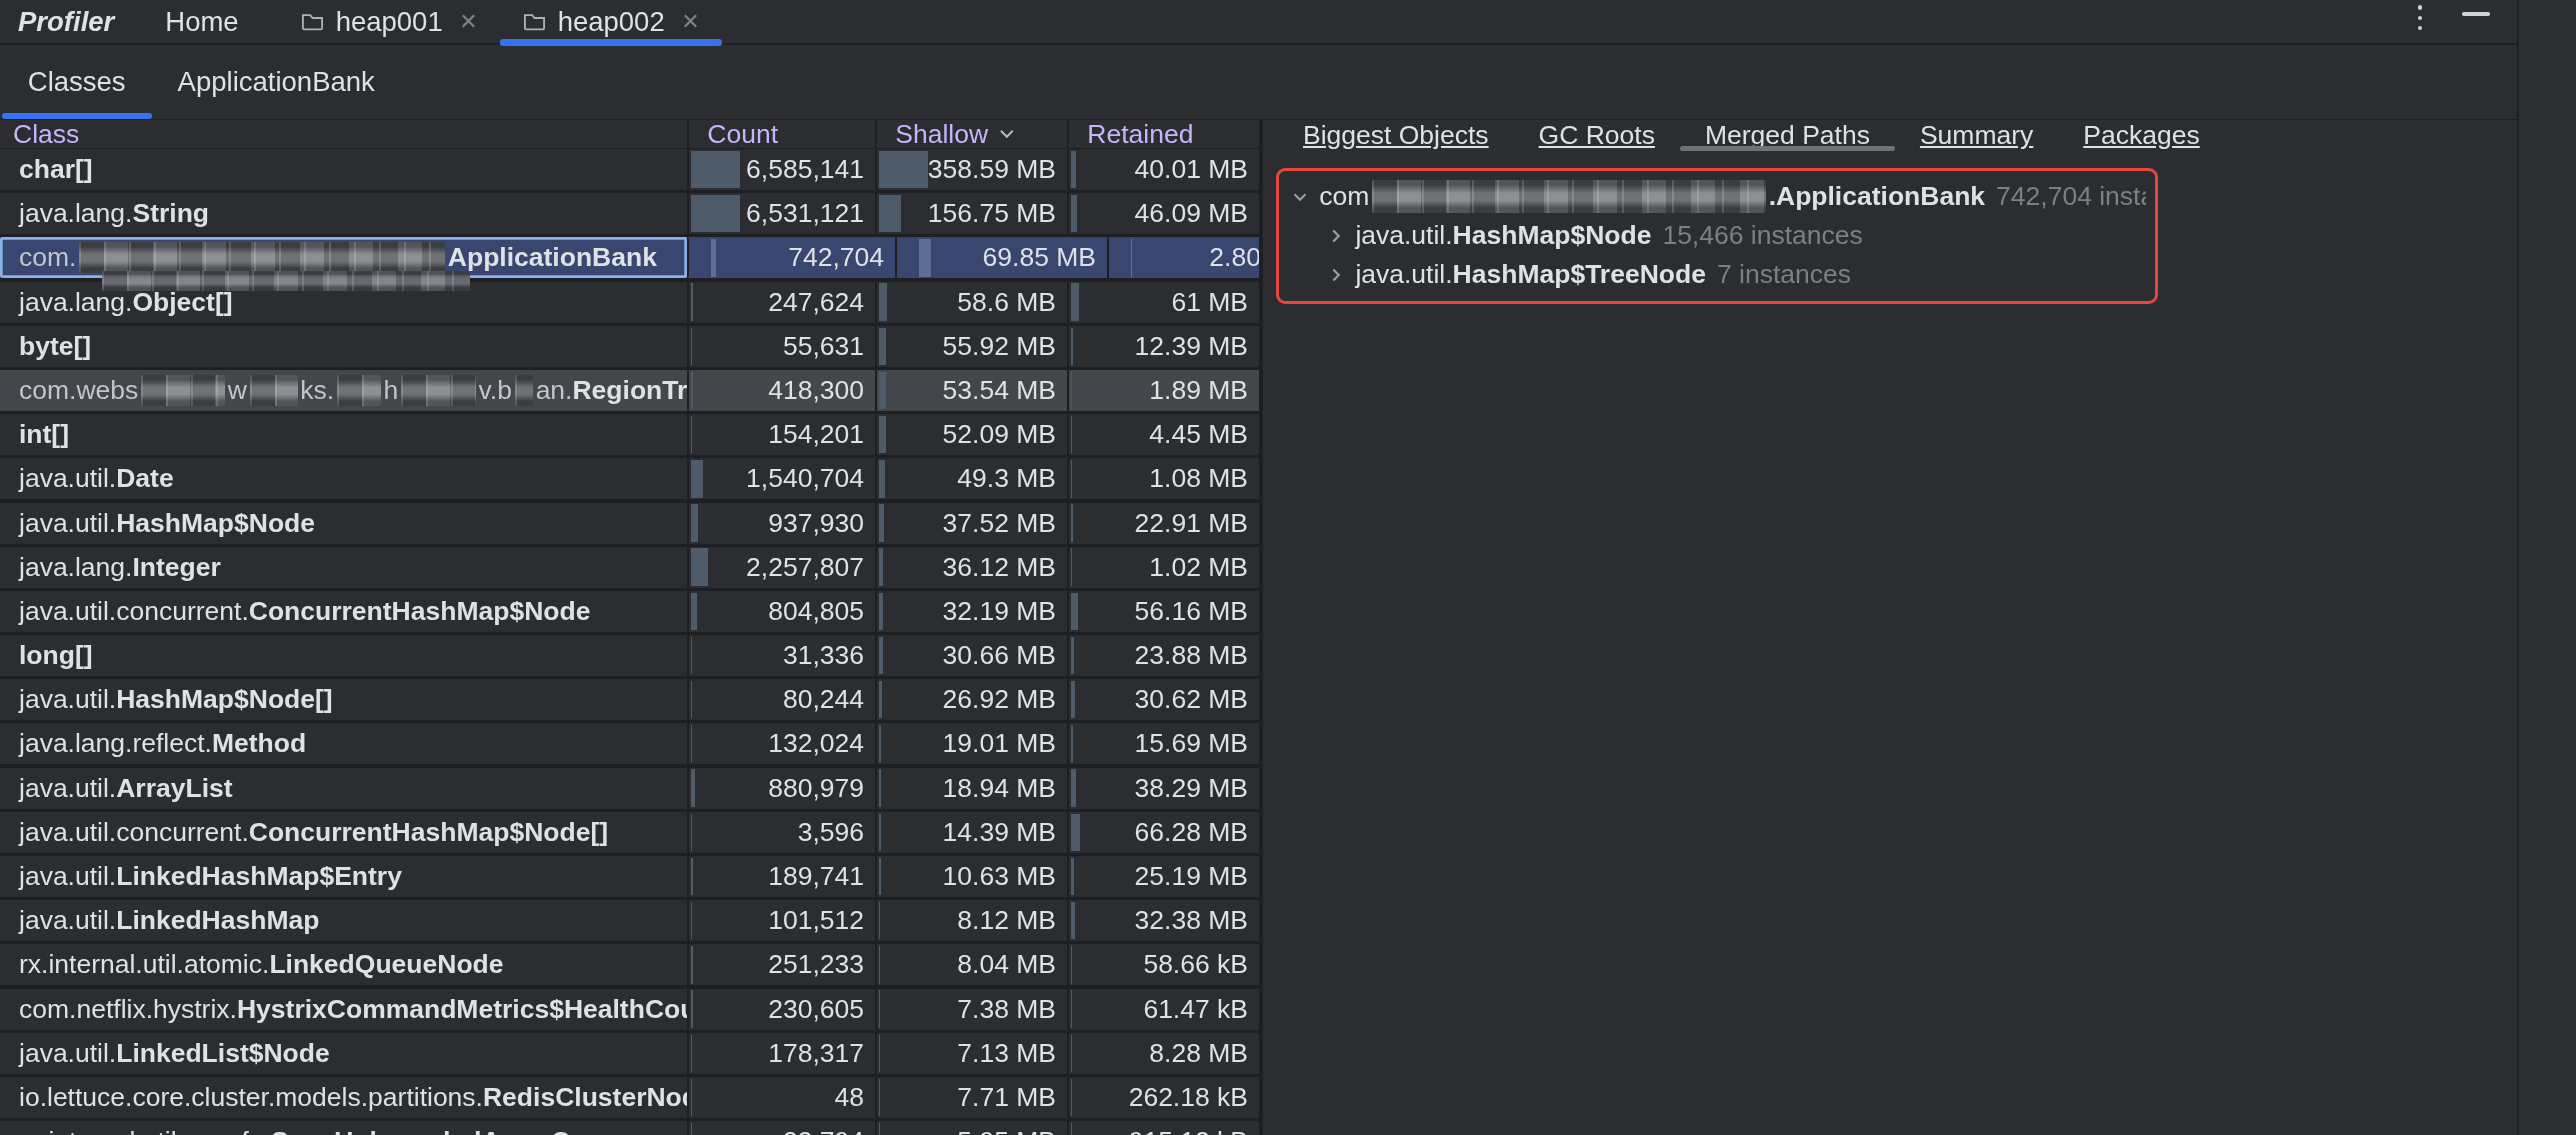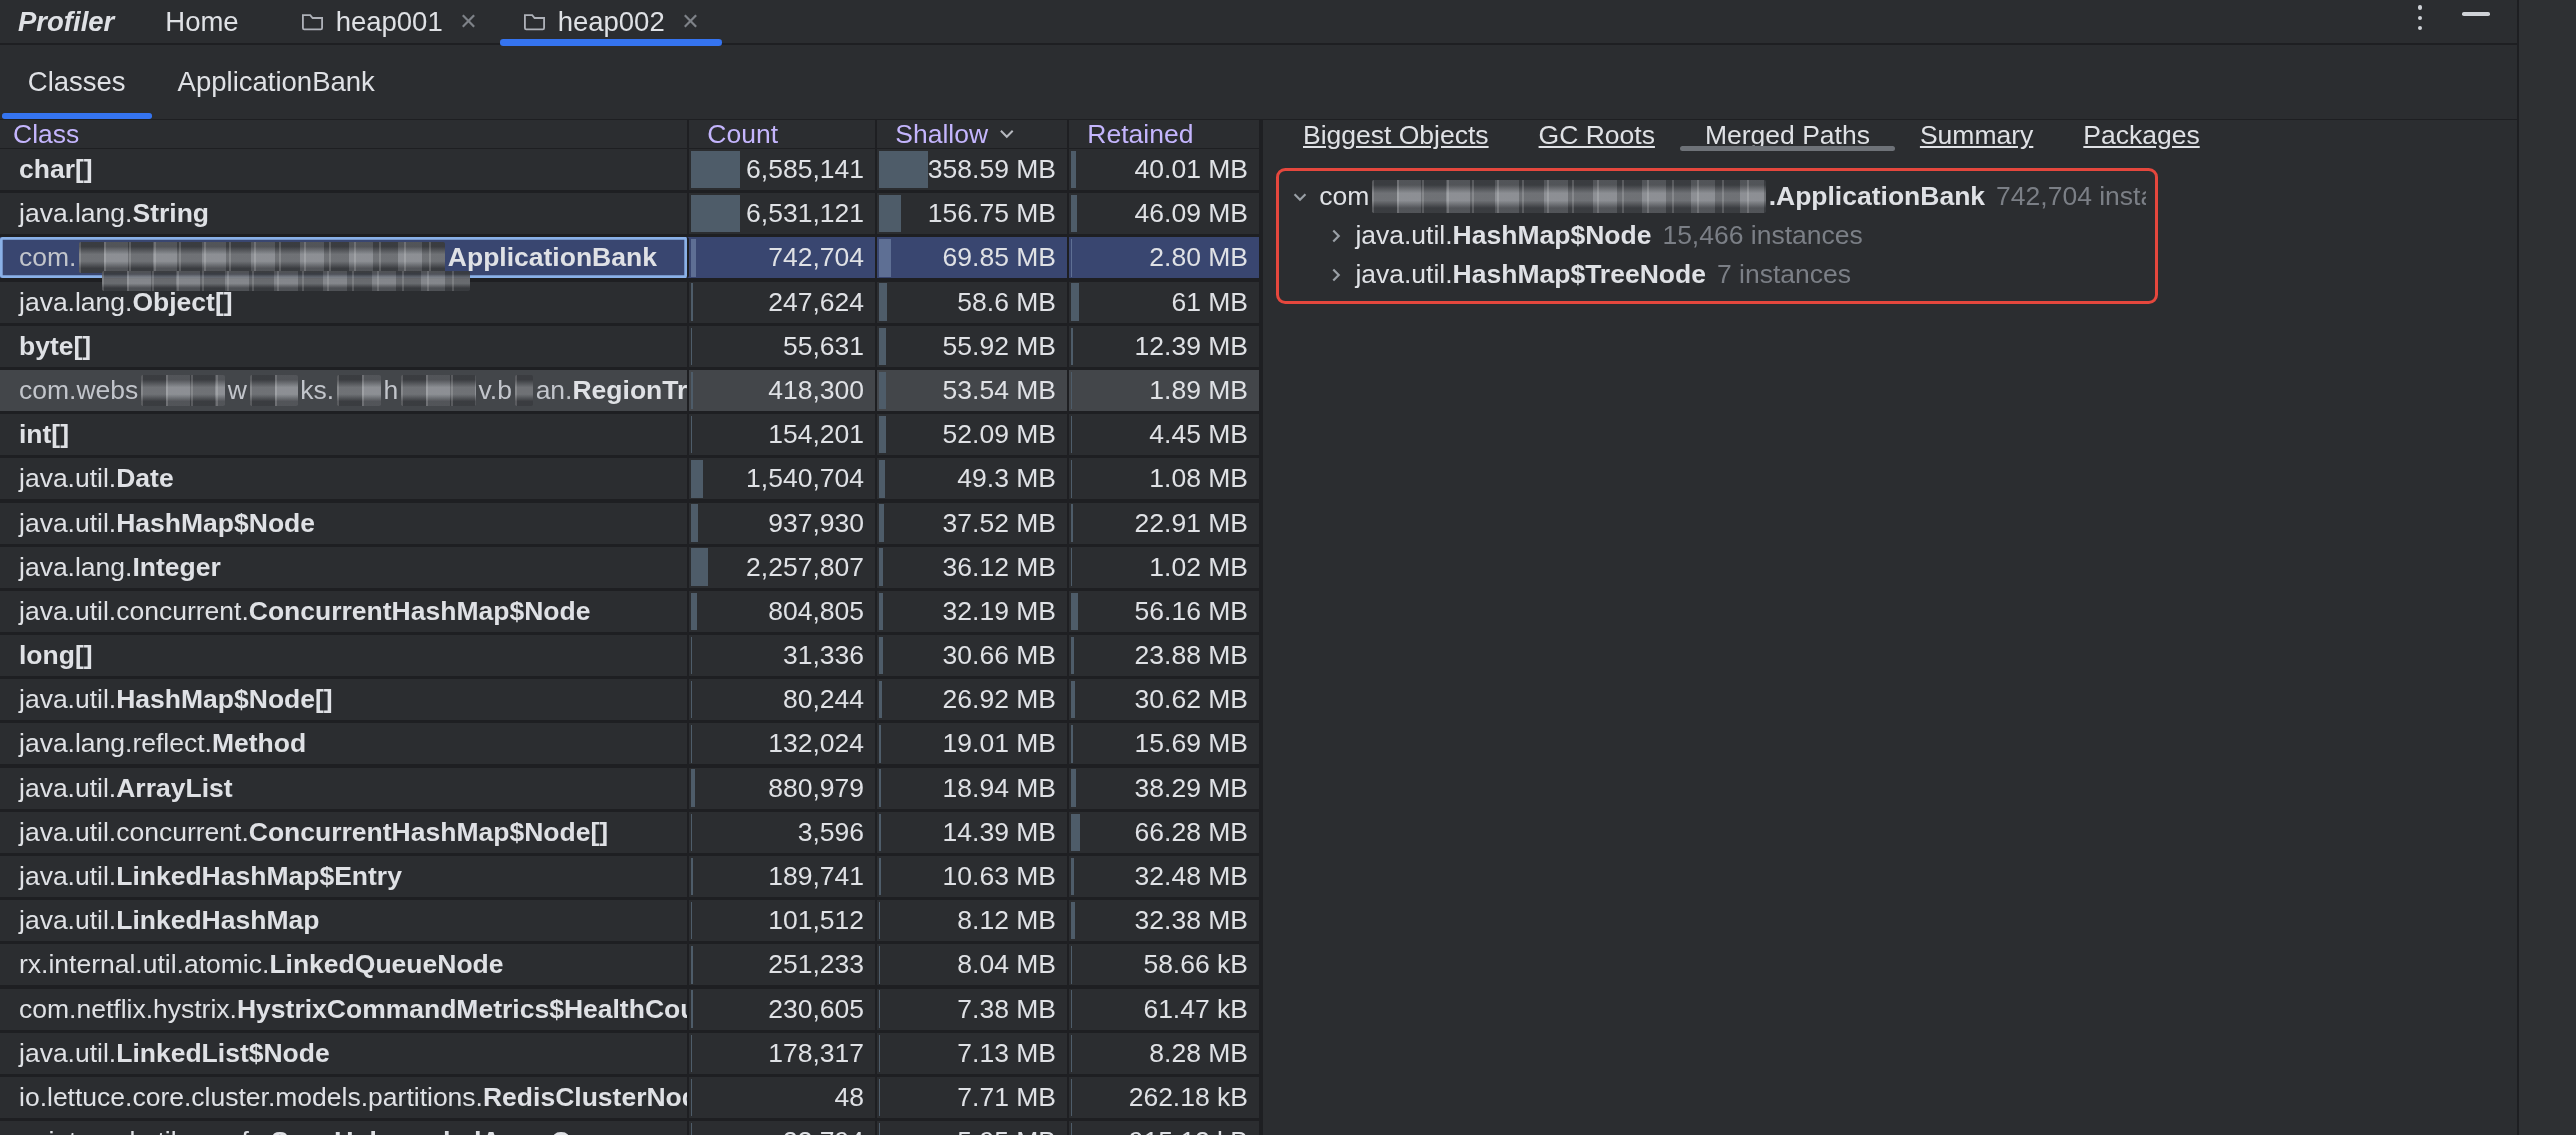--- a/index.html
+++ b/index.html
@@ -55,21 +55,21 @@
   .thead { height:29px; background:#2b2d30; border-bottom:1.8px solid #1e1f22; flex:none; }
   .th {
     display:flex; align-items:center; gap:11px; height:100%;
     padding-left:18.3px; color:#c4b5fd; border-right:2.7px solid #1e1f22;
     overflow:hidden;
   }
   .th:first-child { padding-left:13px; }
   .tbody { flex:1; overflow:hidden; display:flex; flex-direction:column; gap:3.2px; position:relative; }
   .trow { height:41px; flex:none; background:#2b2d30; }
   .trow.state-hover { background:#43464a; }
-  .trow.state-selected { background:#394670; }
+  .trow.state-selected { background:#394670;gap:20px; }
   .td {
     position:relative; display:flex; align-items:center; height:100%;
     border-right:2.7px solid #1e1f22; overflow:hidden; white-space:nowrap;
   }
   .td-class { padding-left:19px; }
   .state-selected .td-class { box-shadow:inset 0 0 0 2.7px #8ab1e8; border-radius:2.7px; }
   .td-num { justify-content:flex-end; padding-right:11px; }
   .cellbar { position:absolute; left:1.8px; top:1.8px; bottom:1.8px; background:#4e5c69; }
   .state-selected .cellbar { background:#5e6f94; }
   .cellval { position:relative; }
@@ -487,21 +487,21 @@
               <div class="td td-num">
                 <span class="cellbar" style="width: 1.8px;"></span>
                 <span class="cellval">189,741</span>
               </div>
               <div class="td td-num">
                 <span class="cellbar" style="width: 1.8px;"></span>
                 <span class="cellval">10.63 MB</span>
               </div>
               <div class="td td-num">
                 <span class="cellbar" style="width: 3.7px;"></span>
-                <span class="cellval">32.48 MB</span>
+                <span class="cellval">25.19 MB</span>
               </div>
             </div>
             <div class="trow">
               <div class="td td-class">
                 <span class="seg">java.util.</span>
                 <span class="cname">LinkedHashMap</span>
               </div>
               <div class="td td-num">
                 <span class="cellbar" style="width: 0.9px;"></span>
                 <span class="cellval">101,512</span>

